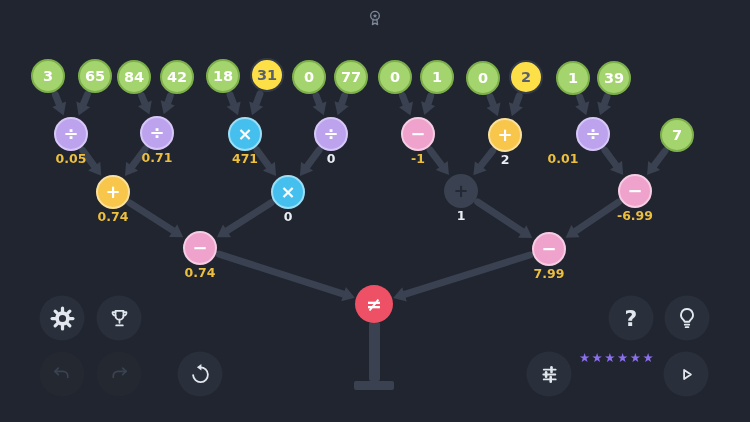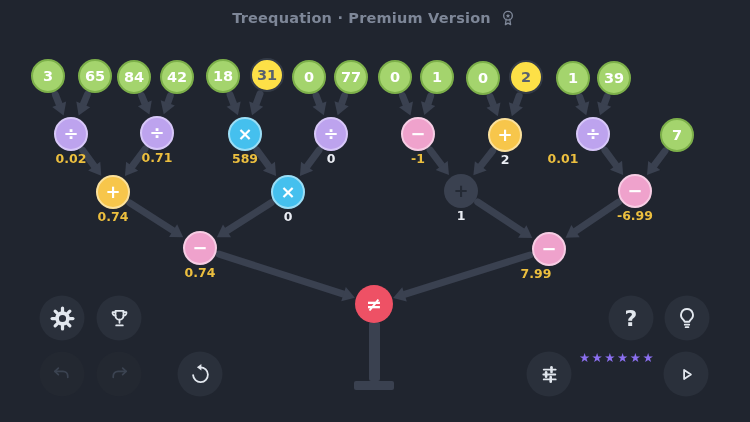--- a/index.html
+++ b/index.html
@@ -61,21 +61,20 @@
   }
   .difficulty .stars{font-size:12.5px;letter-spacing:1.5px;font-weight:700;}
   .difficulty .dlabel{font-size:19px;font-weight:700;letter-spacing:.3px;}
 </style>
 </head>
 <body>
 
 <div id="app">
 
   <div class="header">
-    <span>Treequation · Premium Version</span>
     <svg width="20" height="20" viewBox="0 0 24 24">
       <circle cx="12" cy="9.2" r="5.2"></circle>
       <path d="M9.8 13.5 8.9 20 12 18.1 15.1 20 14.2 13.5"></path>
       <path d="M12 6.9l.8 1.6 1.7.3-1.2 1.2.3 1.7-1.6-.8-1.6.8.3-1.7-1.2-1.2 1.7-.3z" fill="#7e8798" stroke="none"></path>
     </svg>
   </div>
 
   <svg id="edge-svg" width="750" height="422">
       <line x1="55.37251440566246" y1="94.59155806645316" x2="59.20397695094007" y2="104.25350709367494" stroke="#3a4150" stroke-width="7" stroke-linecap="round"></line>
       <polygon points="63.62748559433754,115.40844193354684 52.23214267602013,107.01819999579837 66.17581122586,101.48881419155151" fill="#3a4150"></polygon>
@@ -150,45 +149,45 @@
       <div class="node leafsize v-green" style="left: 309px; top: 77px;">0</div>
       <div class="node leafsize v-green" style="left: 351px; top: 77px;">77</div>
       <div class="node leafsize v-green" style="left: 395px; top: 77px;">0</div>
       <div class="node leafsize v-green" style="left: 437px; top: 77px;">1</div>
       <div class="node leafsize v-green" style="left: 483px; top: 78px;">0</div>
       <div class="node leafsize v-gray" style="left: 526px; top: 77px;">2</div>
       <div class="node leafsize v-green" style="left: 573px; top: 78px;">1</div>
       <div class="node leafsize v-green" style="left: 614px; top: 78px;">39</div>
       <div class="node leafsize v-green" style="left: 677px; top: 135px;">7</div>
       <div class="node opsize v-purple" style="left: 71px; top: 134px;">÷</div>
-      <div class="nlabel lc-gold" style="left: 71px; top: 158px;">0.02</div>
+      <div class="nlabel lc-gold" style="left: 71px; top: 158px;">0.05</div>
       <div class="node opsize v-purple" style="left: 157px; top: 133px;">÷</div>
       <div class="nlabel lc-gold" style="left: 157px; top: 157px;">0.71</div>
       <div class="node opsize v-blue" style="left: 245px; top: 134px;">×</div>
-      <div class="nlabel lc-gold" style="left: 245px; top: 158px;">589</div>
+      <div class="nlabel lc-gold" style="left: 245px; top: 158px;">471</div>
       <div class="node opsize v-purple" style="left: 331px; top: 134px;">÷</div>
       <div class="nlabel lc-white" style="left: 331px; top: 158px;">0</div>
       <div class="node opsize v-pink" style="left: 418px; top: 134px;">−</div>
       <div class="nlabel lc-gold" style="left: 418px; top: 158px;">-1</div>
       <div class="node opsize v-yellow" style="left: 505px; top: 135px;">+</div>
       <div class="nlabel lc-white" style="left: 505px; top: 159px;">2</div>
       <div class="node opsize v-purple" style="left: 593px; top: 134px;">÷</div>
       <div class="nlabel lc-gold" style="left: 563px; top: 158px;">0.01</div>
       <div class="node opsize v-yellow" style="left: 113px; top: 192px;">+</div>
       <div class="nlabel lc-gold" style="left: 113px; top: 216px;">0.74</div>
       <div class="node opsize v-blue" style="left: 288px; top: 192px;">×</div>
       <div class="nlabel lc-white" style="left: 288px; top: 216px;">0</div>
       <div class="node opsize v-grayop" style="left: 461px; top: 191px;">+</div>
       <div class="nlabel lc-white" style="left: 461px; top: 215px;">1</div>
       <div class="node opsize v-pink" style="left: 635px; top: 191px;">−</div>
       <div class="nlabel lc-gold" style="left: 635px; top: 215px;">-6.99</div>
       <div class="node opsize v-pink" style="left: 200px; top: 248px;">−</div>
       <div class="nlabel lc-gold" style="left: 200px; top: 272px;">0.74</div>
       <div class="node opsize v-pink" style="left: 549px; top: 249px;">−</div>
-      <div class="nlabel lc-gold" style="left: 536px; top: 273px;">7.99</div>
+      <div class="nlabel lc-gold" style="left: 549px; top: 273px;">7.99</div>
       <div class="node rootsize v-red" style="left: 374px; top: 304px;">≠</div>
     </div>
 
   <div class="btn" style="left: 62px; top: 318px;">
     <svg width="26" height="26" viewBox="0 0 24 24">
       <circle cx="12" cy="12" r="5" stroke-width="3.4"></circle>
       <g stroke-width="3">
         <path d="M12 2.4v3"></path>
           <path d="M12 18.6v3"></path>
         <path d="M2.4 12h3"></path>

